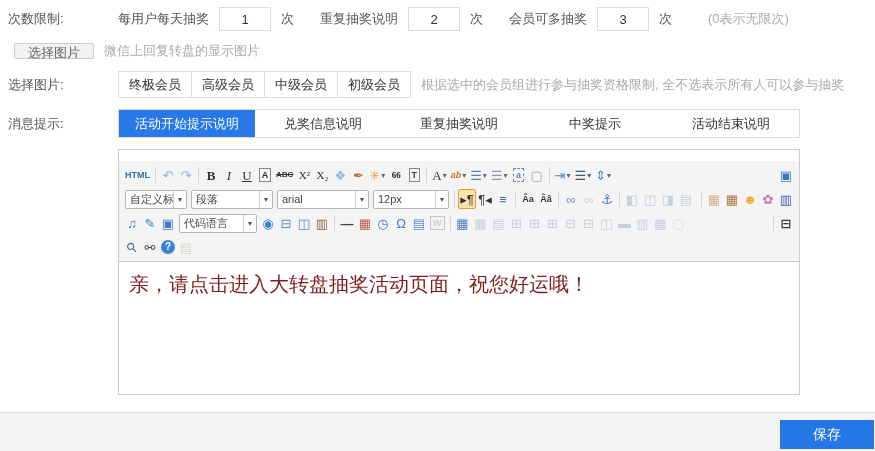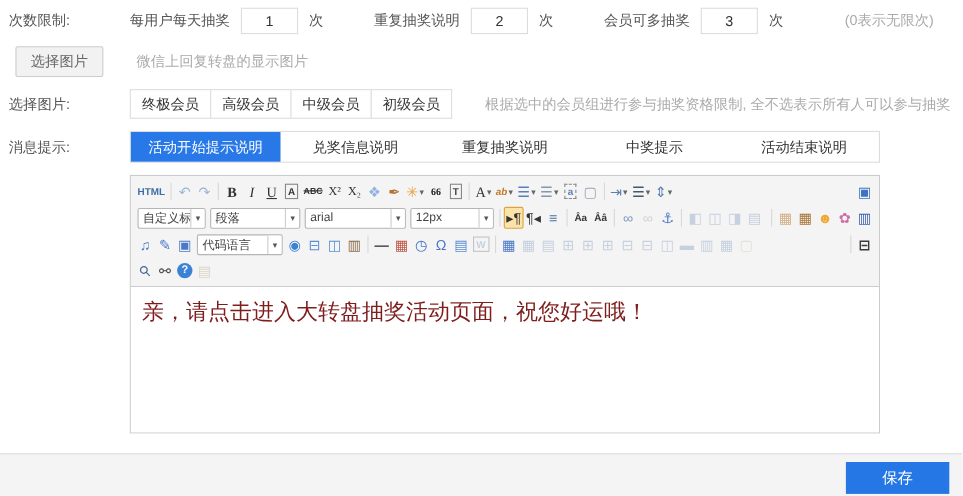--- a/index.html
+++ b/index.html
@@ -5,53 +5,53 @@
   * { box-sizing: border-box; }
   html,body { margin:0; padding:0; }
   body {
     width:875px; height:451px; position:relative; overflow:hidden;
     background:#fff; color:#555;
     font-family:"Liberation Sans","DejaVu Sans",sans-serif; font-size:13px;
   }
   .page { padding:7px 0 0 8px; }
   .form-row { display:flex; align-items:center; margin-bottom:11px; }
   .row-label { flex:0 0 110px; color:#555; }
-  .row-content { display:flex; align-items:center; flex:1;gap:20px; }
+  .row-content { display:flex; align-items:center; flex:1; }
   .hint { color:#aaa; margin-left:10px; white-space:nowrap; }
 
   
   .limit-field { display:inline-flex; align-items:center; margin-right:26px; }
   .limit-lbl { margin-right:10px; color:#555; }
   .limit-unit { margin-left:10px; color:#555; }
   .limit-input { width:52px; height:24px; border:1px solid #ddd; text-align:center;
                  font-size:13px; color:#333; outline:none; font-family:inherit; }
 
   
   .url-input { width:365px; height:26px; border:1px solid #ccc; padding:0 8px;
                font-size:13px; color:#333; outline:none; font-family:inherit; }
-  .pick-btn { margin-left:6px; height:28px; padding:0 13px; background:#f2f2f2;
+  .pick-btn { margin-left:6px; height:16px; padding:0 13px; background:#f2f2f2;
               border:1px solid #ccc; color:#666; font-size:13px; border-radius:2px;
               font-family:inherit; cursor:pointer; }
 
   
   .member-group { display:inline-flex; }
   .member-btn { display:inline-block; min-width:68px; padding:0 10px; text-align:center;
                 height:27px; line-height:25px; border:1px solid #ddd; background:#fff;
                 color:#333; cursor:pointer; }
   .member-btn + .member-btn { margin-left:-1px; }
 
   
   .tabs { display:flex; width:682px; height:29px; border:1px solid #ddd; background:#fff; }
   .tab { flex:1; text-align:center; line-height:27px; color:#333; cursor:pointer; white-space:nowrap; }
   .tab.active { background:#2878e8; color:#fff; }
 
   
   .editor-row { margin-bottom:0; align-items:flex-start; }
   .editor { width:682px; border:1px solid #ccc; background:#fff; }
-  .tb { background:#f4f4f4; padding:2px 4px; border-bottom:1px solid #ccc; }
+  .tb { background:#f4f4f4; padding:2px 4px; border-bottom:1px solid #ccc;margin-top:11px; }
   .tb-row { display:flex; align-items:center; height:24px; white-space:nowrap; }
   .tb-ic { display:inline-flex; align-items:center; justify-content:center;
            min-width:18px; height:20px; padding:0 1px; border:1px solid transparent;
            border-radius:2px; cursor:pointer; font-size:13px; }
   .tb-g { line-height:1; }
   .tb-ic.txt .tb-g { font-size:9px; font-weight:bold; letter-spacing:0; }
   .tb-ic.serif .tb-g { font-family:"Liberation Serif","DejaVu Serif",serif; }
   .tb-ic.b .tb-g { font-weight:bold; }
   .tb-ic.it .tb-g { font-style:italic; }
   .tb-ic.un .tb-g { text-decoration:underline; }
@@ -70,21 +70,21 @@
   .tb-sel { display:inline-flex; align-items:center; height:19px; border:1px solid #b5b5b5;
             background:#fff; margin:0 2px; border-radius:2px; overflow:hidden; cursor:pointer; }
   .tb-sel-lbl { flex:1; padding:0 4px; font-size:11px; color:#444; white-space:nowrap; overflow:hidden; }
   .tb-sel-arr { width:13px; align-self:stretch; border-left:1px solid #ccc; font-size:8px;
                 color:#555; display:flex; align-items:center; justify-content:center; background:#fff; }
   .editor-body { height:132px; padding:9px 10px; font-size:20px; color:#7f1d1d; background:#fff; cursor:text; }
 
   
   .footer { position:absolute; left:0; right:0; bottom:0; height:39px;
             background:#f4f4f4; border-top:1px solid #ddd; }
-  .save-btn { position:absolute; right:12px; top:7px; width:94px; height:29px;
+  .save-btn { position:absolute; right:1px; top:7px; width:94px; height:29px;
               background:#2577e5; color:#fff; border:none; font-size:14px;
               font-family:inherit; cursor:pointer; }
 </style>
 </head>
 <body>
 
 <div class="page">
 
   <div class="form-row">
     <div class="row-label">次数限制:</div>

